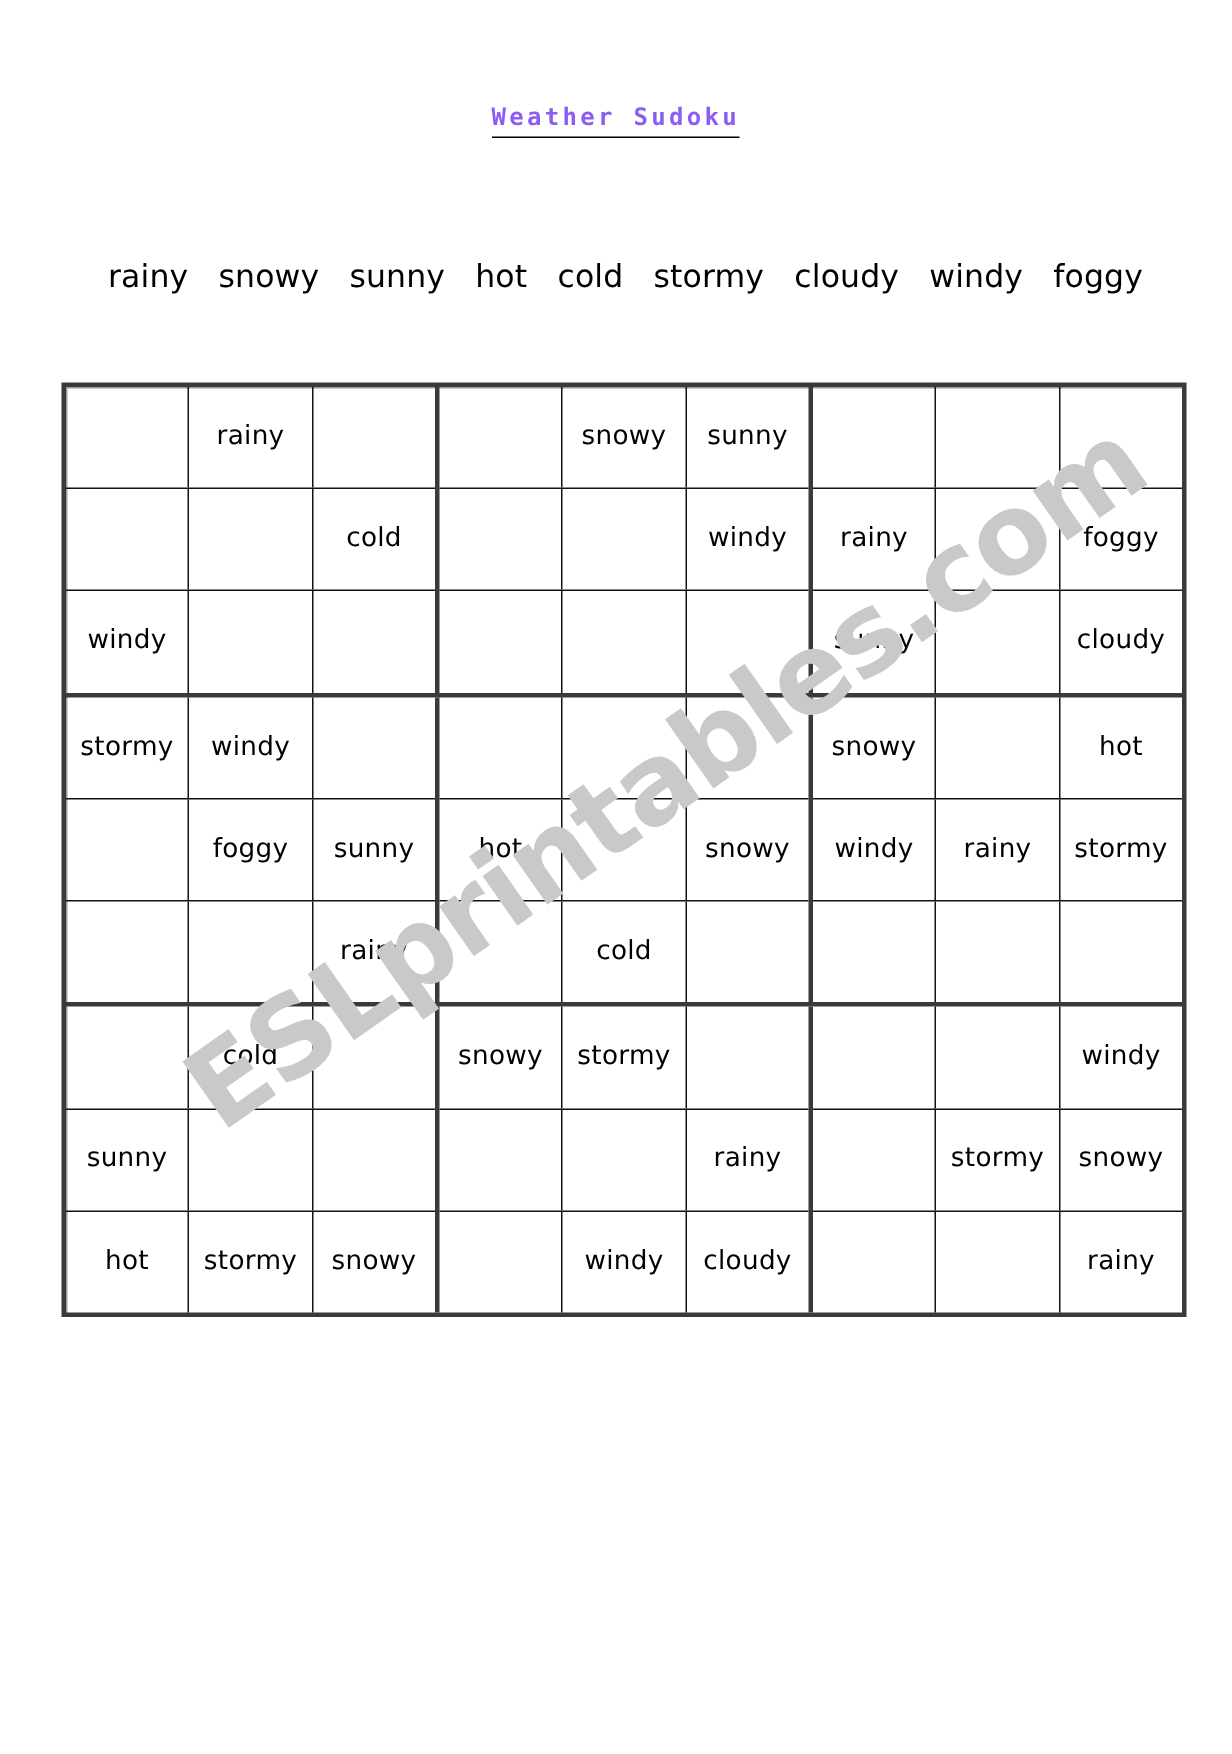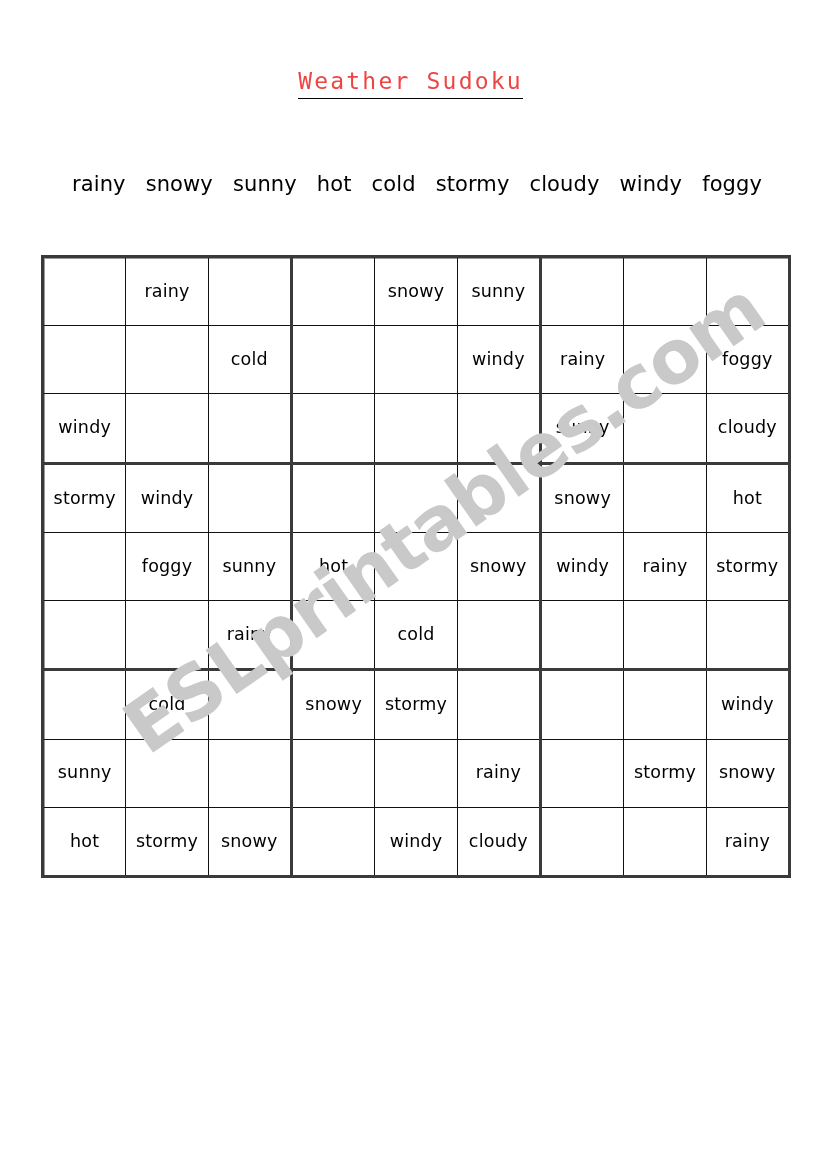--- a/index.html
+++ b/index.html
@@ -26,24 +26,24 @@
   #title-wrap {
     position: absolute;
     top: 68px;
     left: 0;
     width: 821px;
     text-align: center;
   }
   #page-title {
     display: inline-block;
     font-family: "DejaVu Sans Mono", "Liberation Mono", monospace;
-    font-size: 23px;
-    font-weight: 400;
+    font-size: 16px;
+    font-weight: 700;
     letter-spacing: 2.2px;
-    color: #ef4444;
+    color: #8b5cf6;
     border-bottom: 1.6px solid #000000;
     padding-bottom: 4px;
     line-height: 1.15;
     white-space: pre;
   }
 
   
   #word-bank {
     position: absolute;
     top: 172px;

